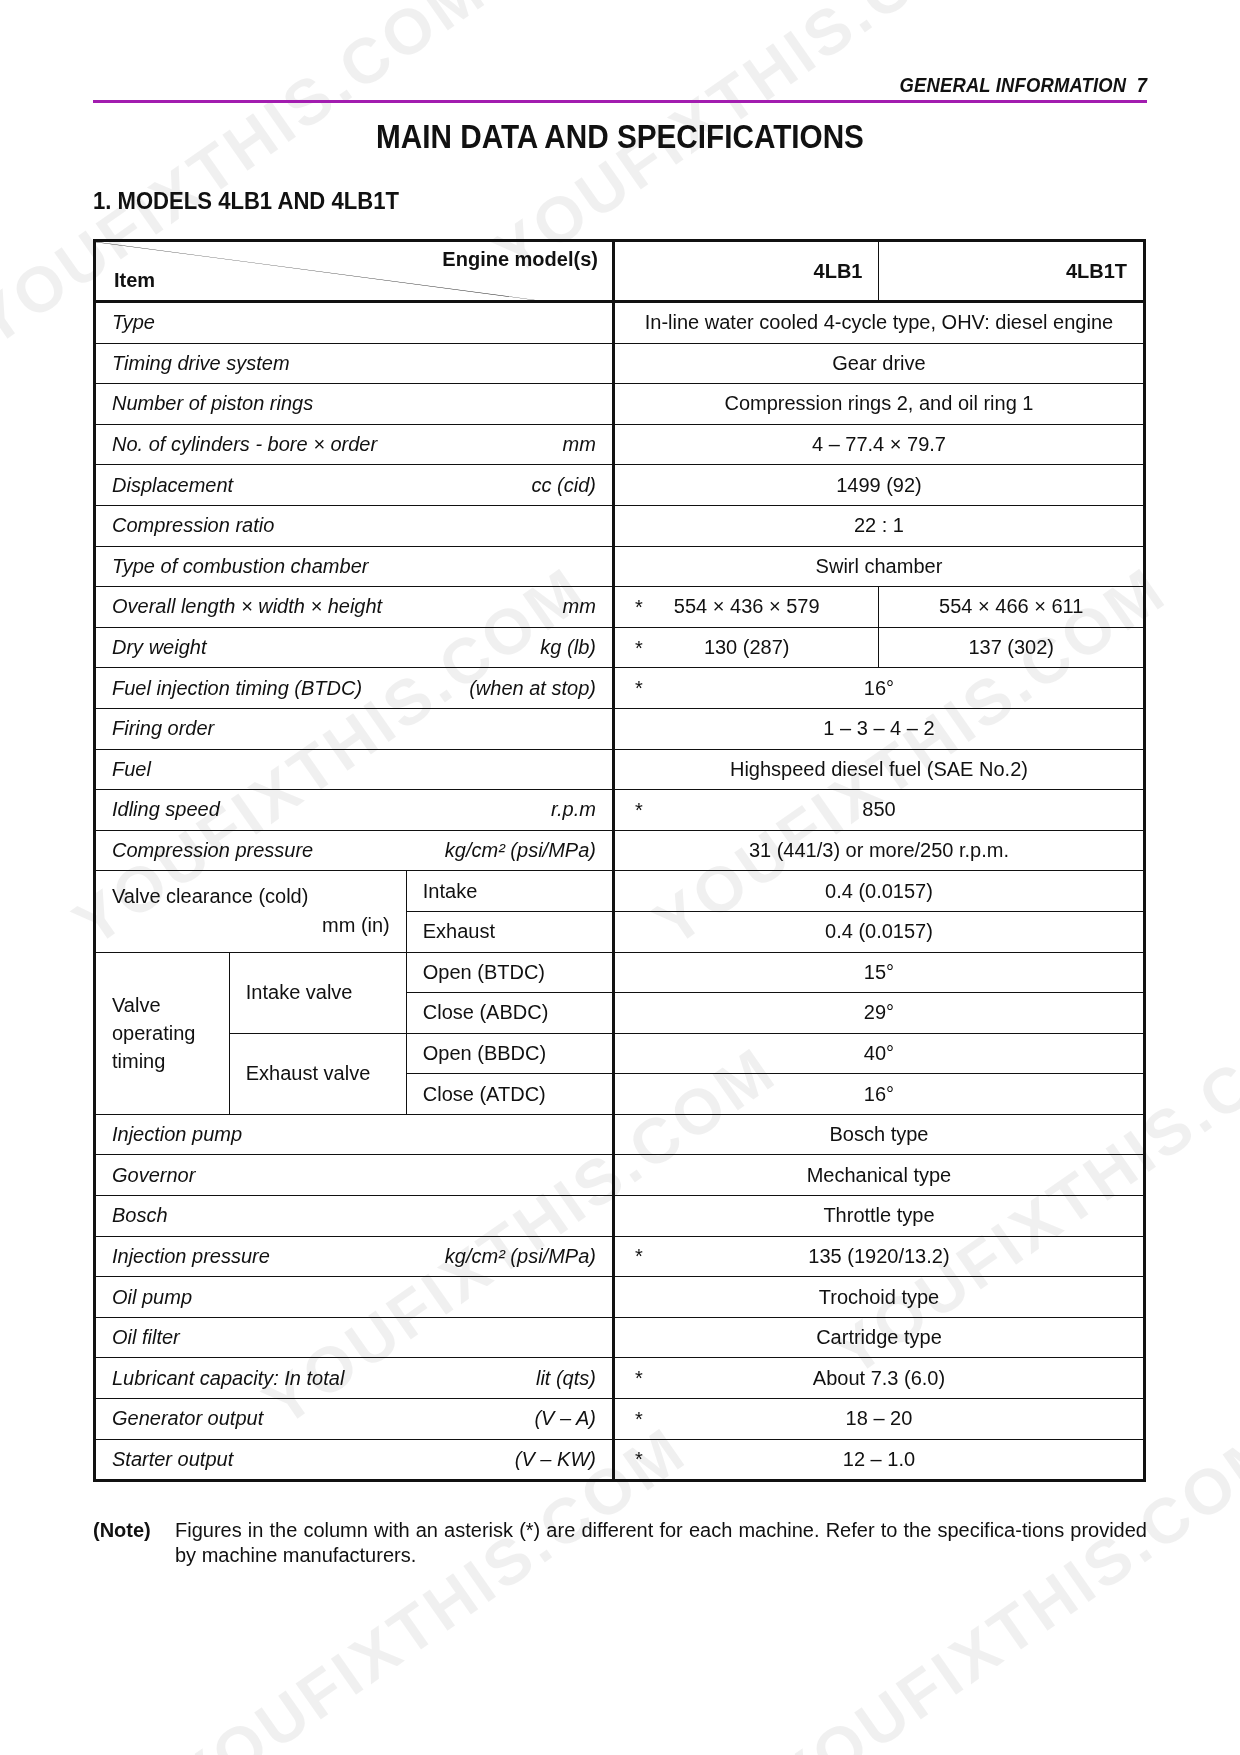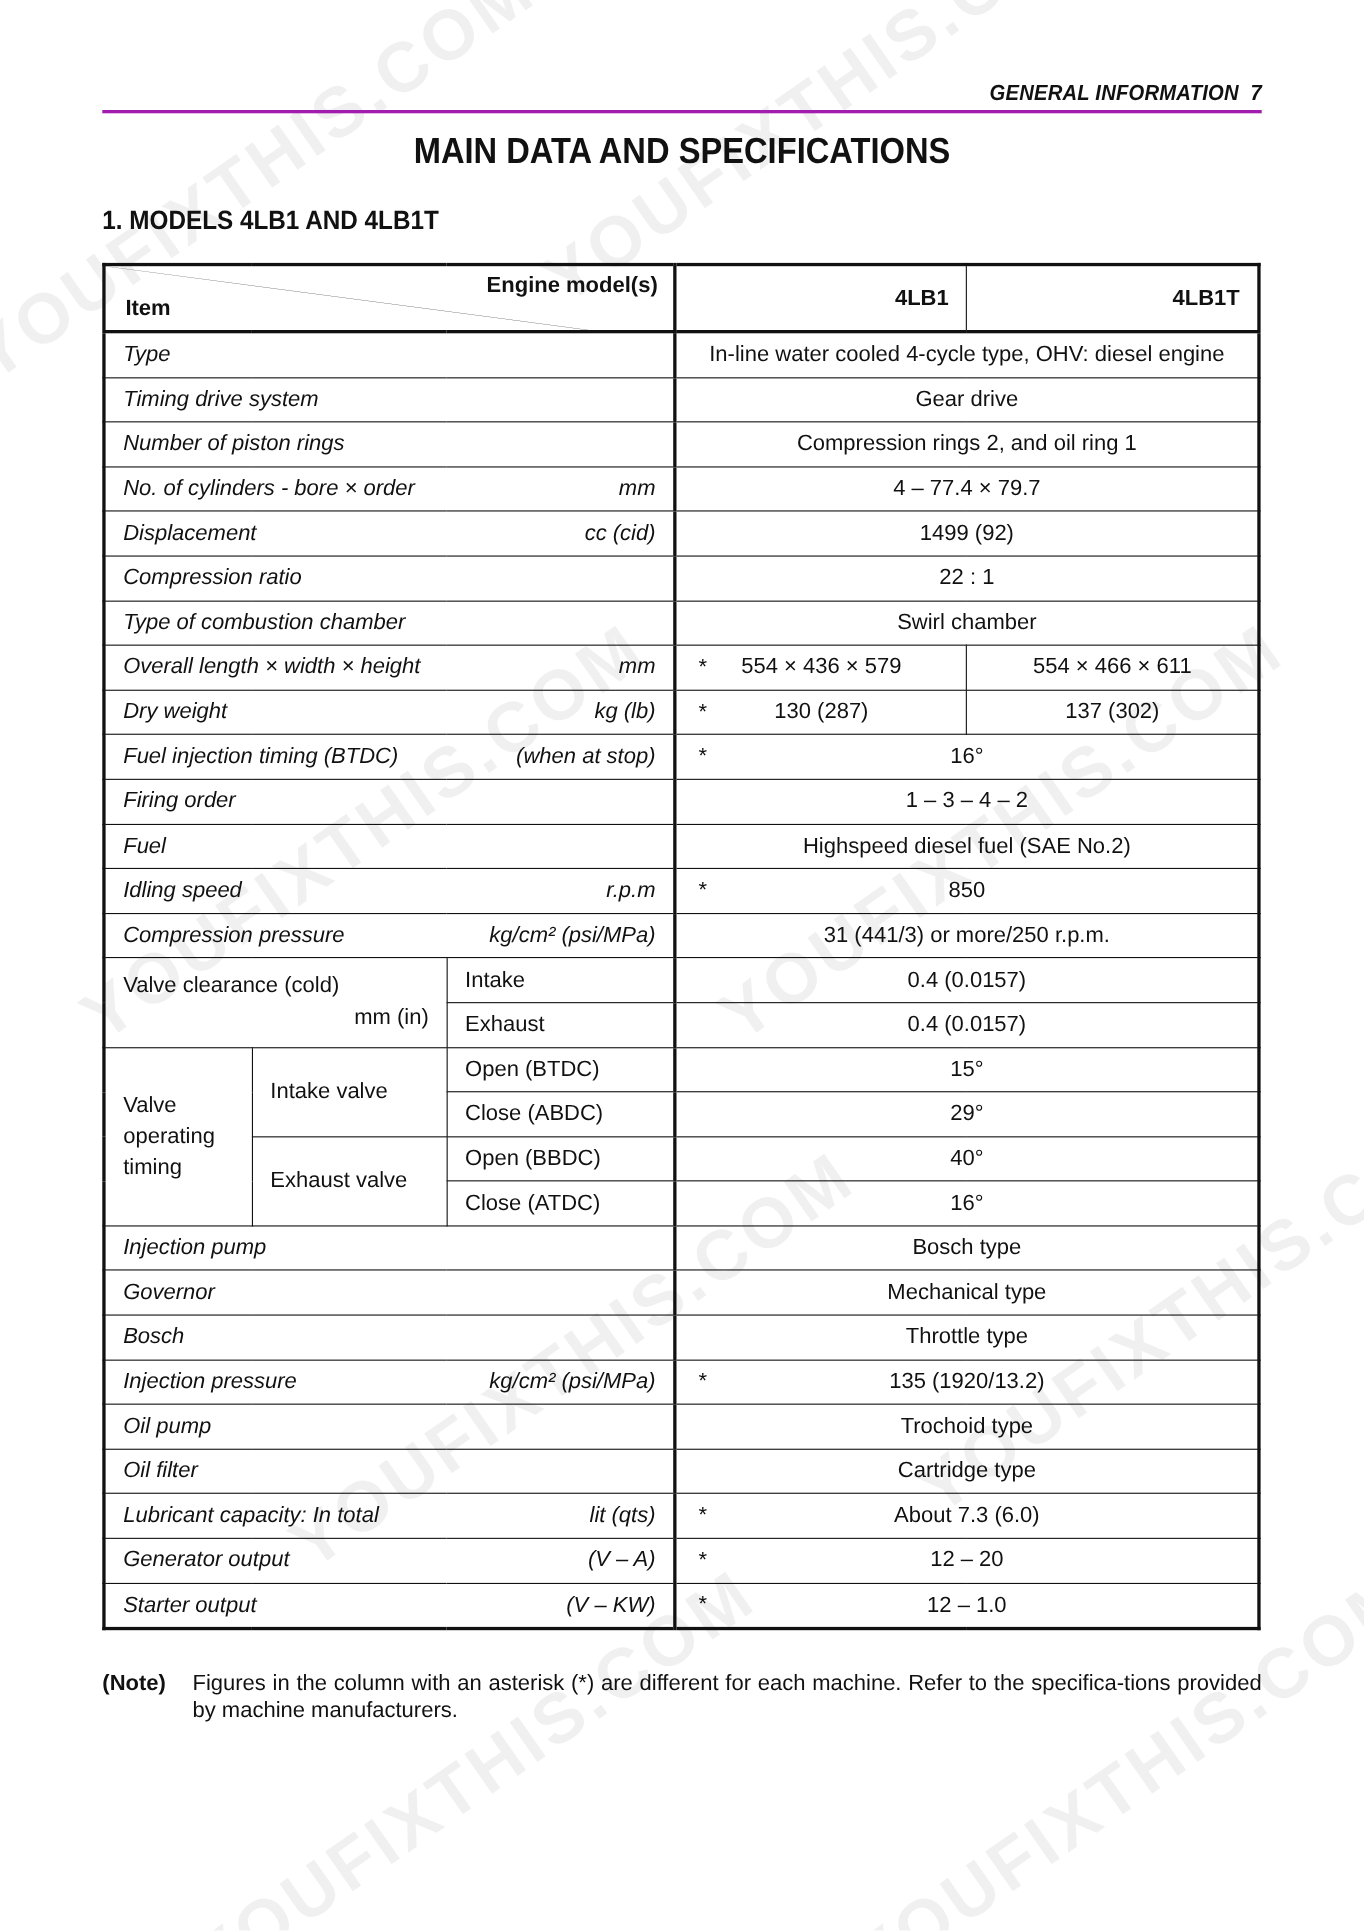--- a/index.html
+++ b/index.html
@@ -309,21 +309,21 @@
         </td>
         <td colspan="2" class="star-cell"><span class="star">*</span><span>About 7.3 (6.0)</span></td>
       </tr>
       <tr>
         <td colspan="3" class="col-split">
           <div class="lab">
             <span>Generator output</span>
             <span>(V – A)</span>
           </div>
         </td>
-        <td colspan="2" class="star-cell"><span class="star">*</span><span>12 – 20</span></td>
+        <td colspan="2" class="star-cell"><span class="star">*</span><span>18 – 20</span></td>
       </tr>
       <tr>
         <td colspan="3" class="col-split">
           <div class="lab">
             <span>Starter output</span>
             <span>(V – KW)</span>
           </div>
         </td>
         <td colspan="2" class="star-cell"><span class="star">*</span><span>12 – 1.0</span></td>
       </tr>

